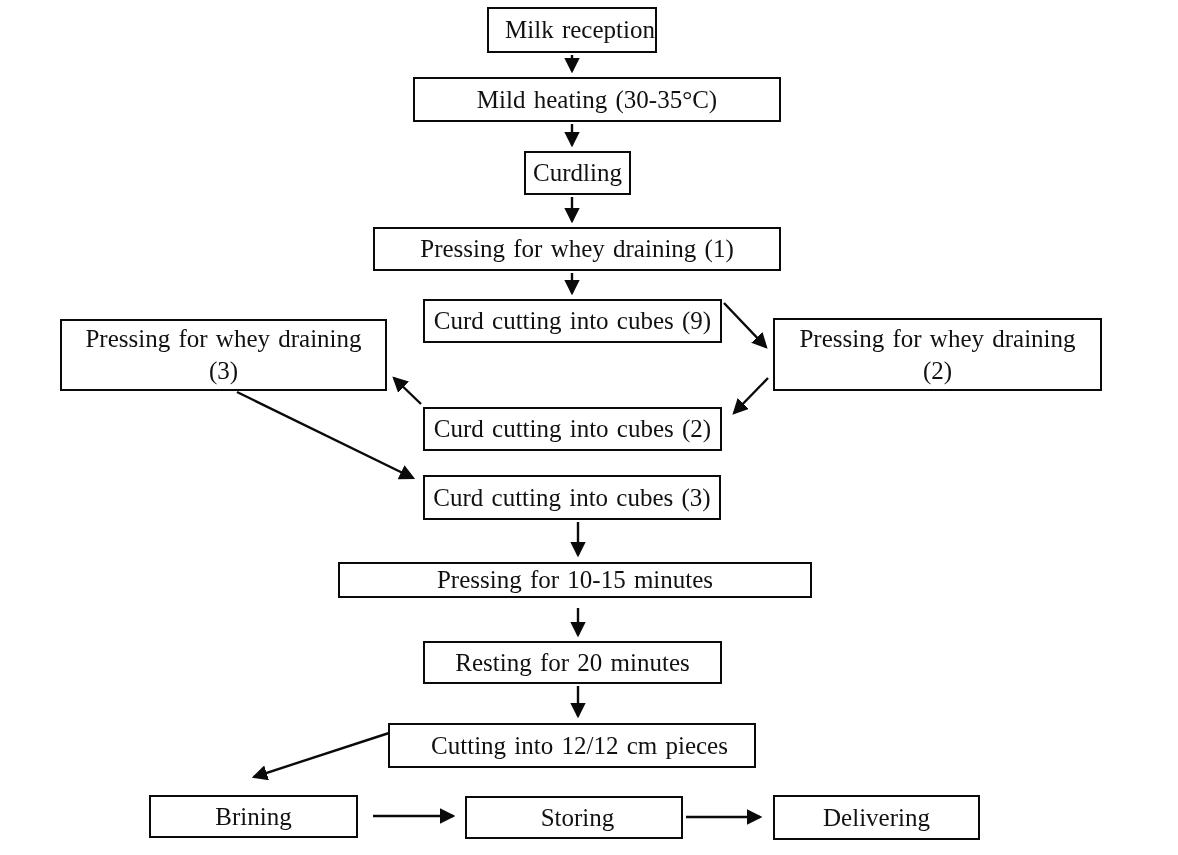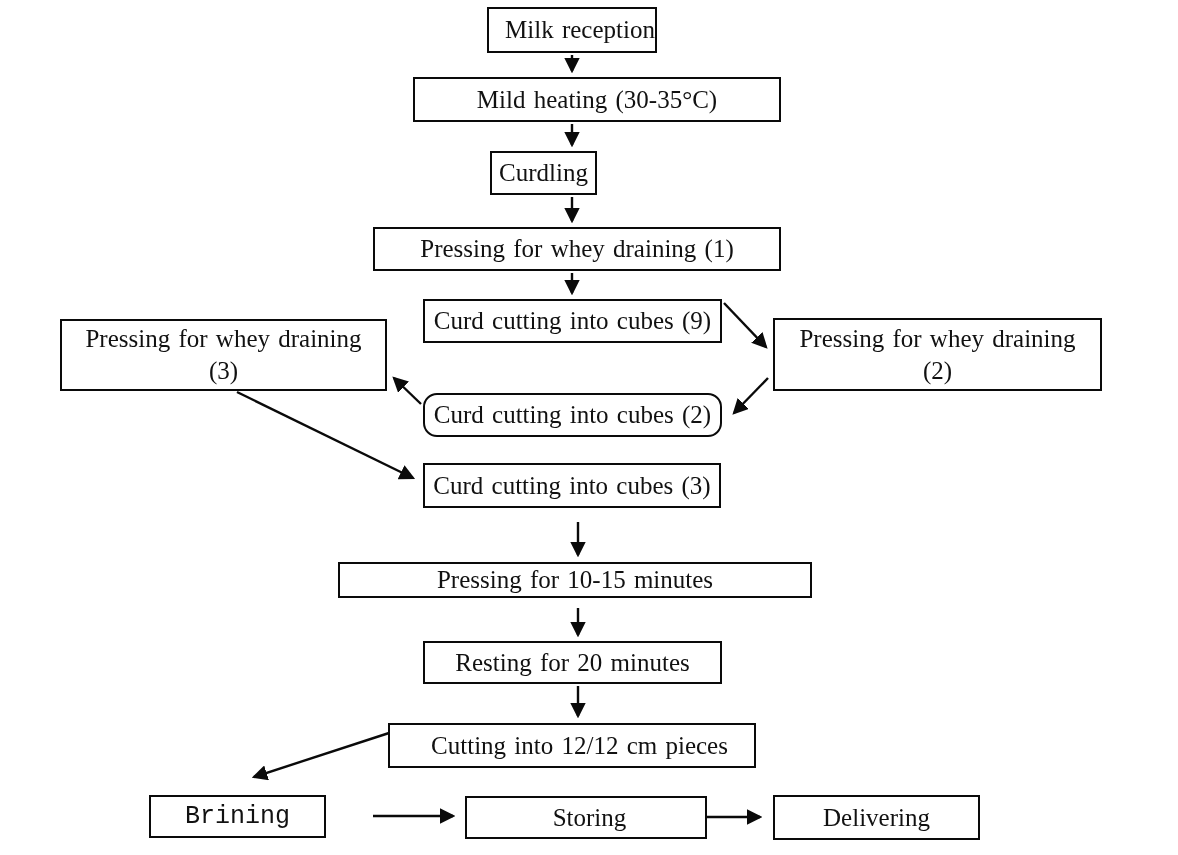--- a/index.html
+++ b/index.html
@@ -39,32 +39,32 @@
     text-align: center;
     font-size: 25px;
     line-height: 1.28;
     word-spacing: 2px;
     white-space: nowrap;
   }
   .node span { display: block; }
   
   .n0  { left: 487px; top: 7px;   width: 170px; height: 46px; padding-left: 16px; }
   .n1  { left: 388px; top: 77px;  width: 368px; height: 45px; margin-left: 25px; }
-  .n2  { left: 490px; top: 151px; width: 107px; height: 44px; }
+  .n2  { left: 524px; top: 151px; width: 107px; height: 44px; }
   .n3  { left: 373px; top: 227px; width: 408px; height: 44px; }
   .n4  { left: 423px; top: 299px; width: 299px; height: 44px; }
   .n5  { left: 60px;  top: 319px; width: 327px; height: 72px; }
   .n6  { left: 773px; top: 318px; width: 329px; height: 73px; }
-  .n7  { left: 423px; top: 393px; width: 299px; height: 44px; border-radius: 14px; }
-  .n8  { left: 423px; top: 463px; width: 298px; height: 45px; }
+  .n7  { left: 423px; top: 407px; width: 299px; height: 44px; }
+  .n8  { left: 423px; top: 475px; width: 298px; height: 45px; }
   .n9  { left: 338px; top: 562px; width: 474px; height: 36px; }
   .n10 { left: 423px; top: 641px; width: 299px; height: 43px; }
   .n11 { left: 388px; top: 723px; width: 368px; height: 45px; padding-left: 15px; }
-  .n12 { left: 149px; top: 795px; width: 177px; height: 43px; font-family: Liberation Mono, monospace; }
-  .n13 { left: 465px; top: 796px; width: 242px; height: 43px; padding-left: 7px; }
+  .n12 { left: 149px; top: 795px; width: 209px; height: 43px; }
+  .n13 { left: 465px; top: 796px; width: 218px; height: 43px; padding-left: 7px; }
   .n14 { left: 773px; top: 795px; width: 207px; height: 45px; }
 </style>
 </head>
 <body>
 
 <div class="stage">
 
   <svg class="arrow-layer" viewBox="0 0 1178 855" xmlns="http://www.w3.org/2000/svg">
     <defs>
       <marker id="ah" viewBox="0 0 10 10" refX="8.5" refY="5" markerWidth="6.5" markerHeight="6.5" orient="auto">

